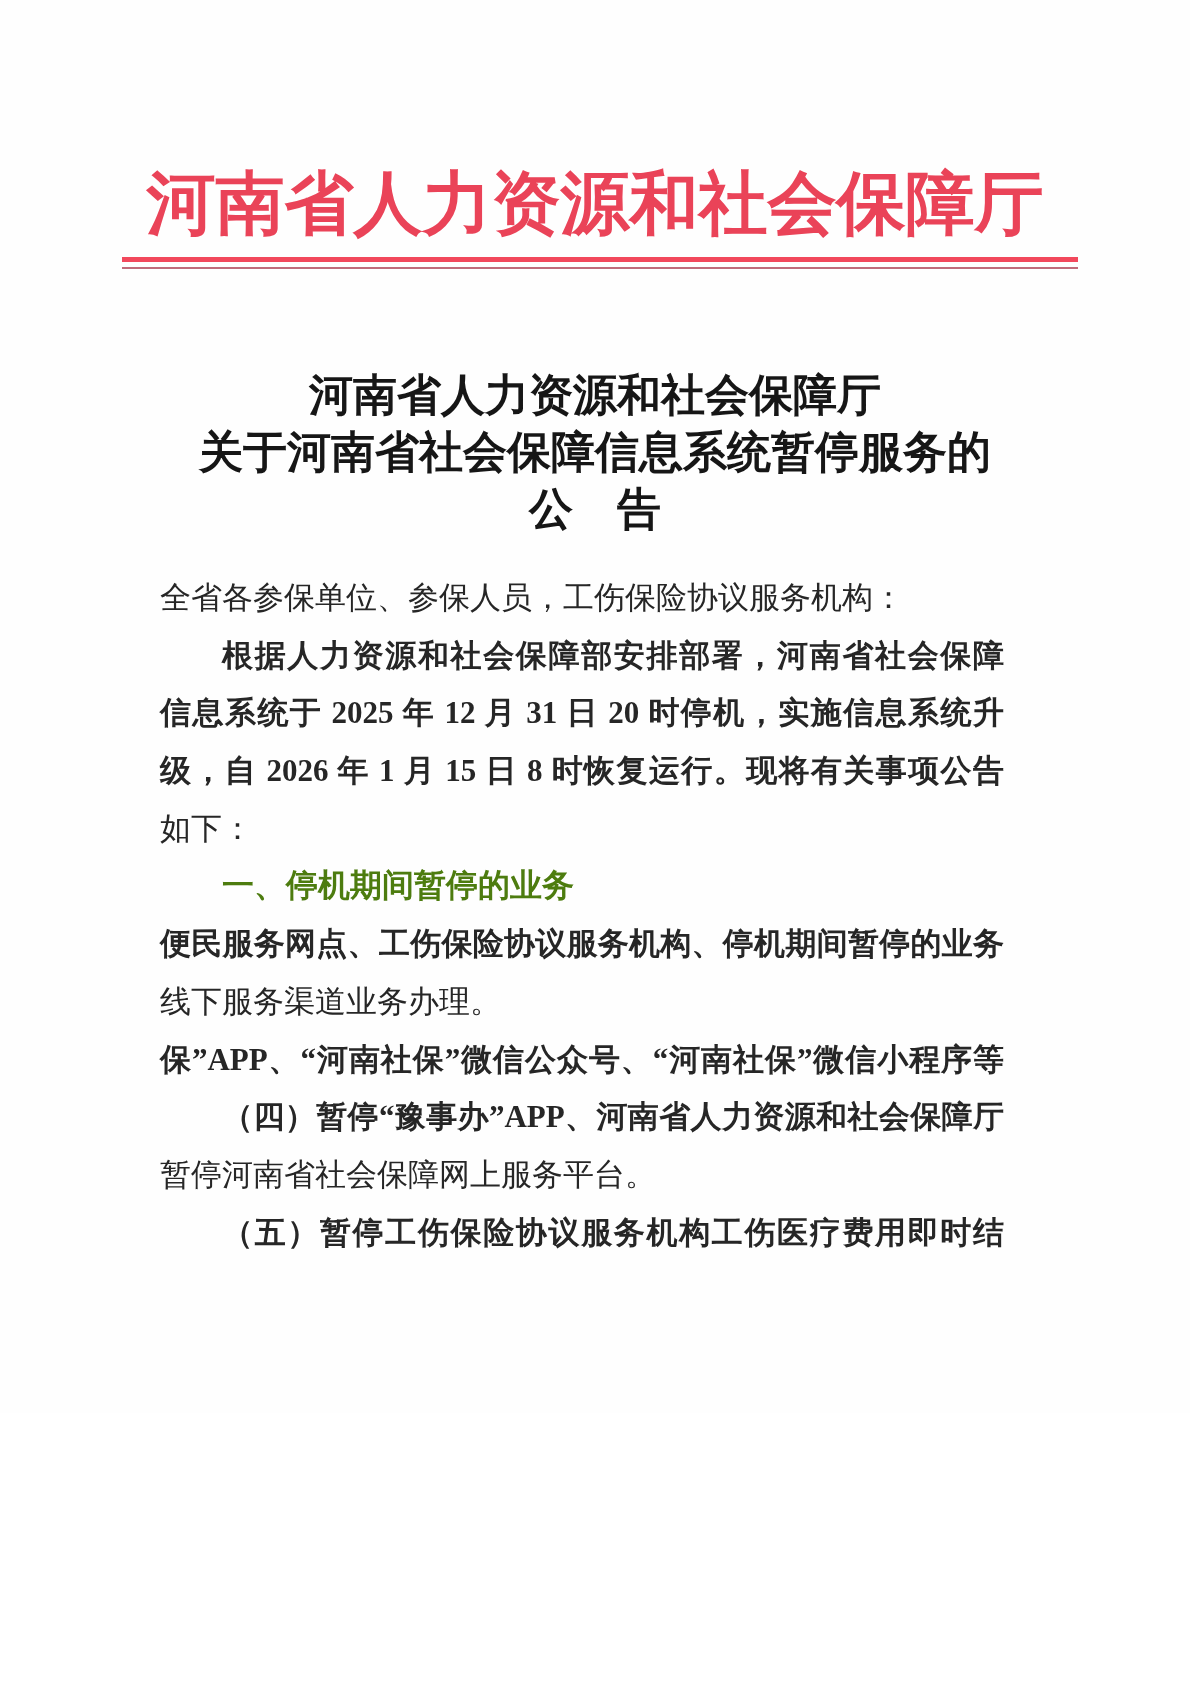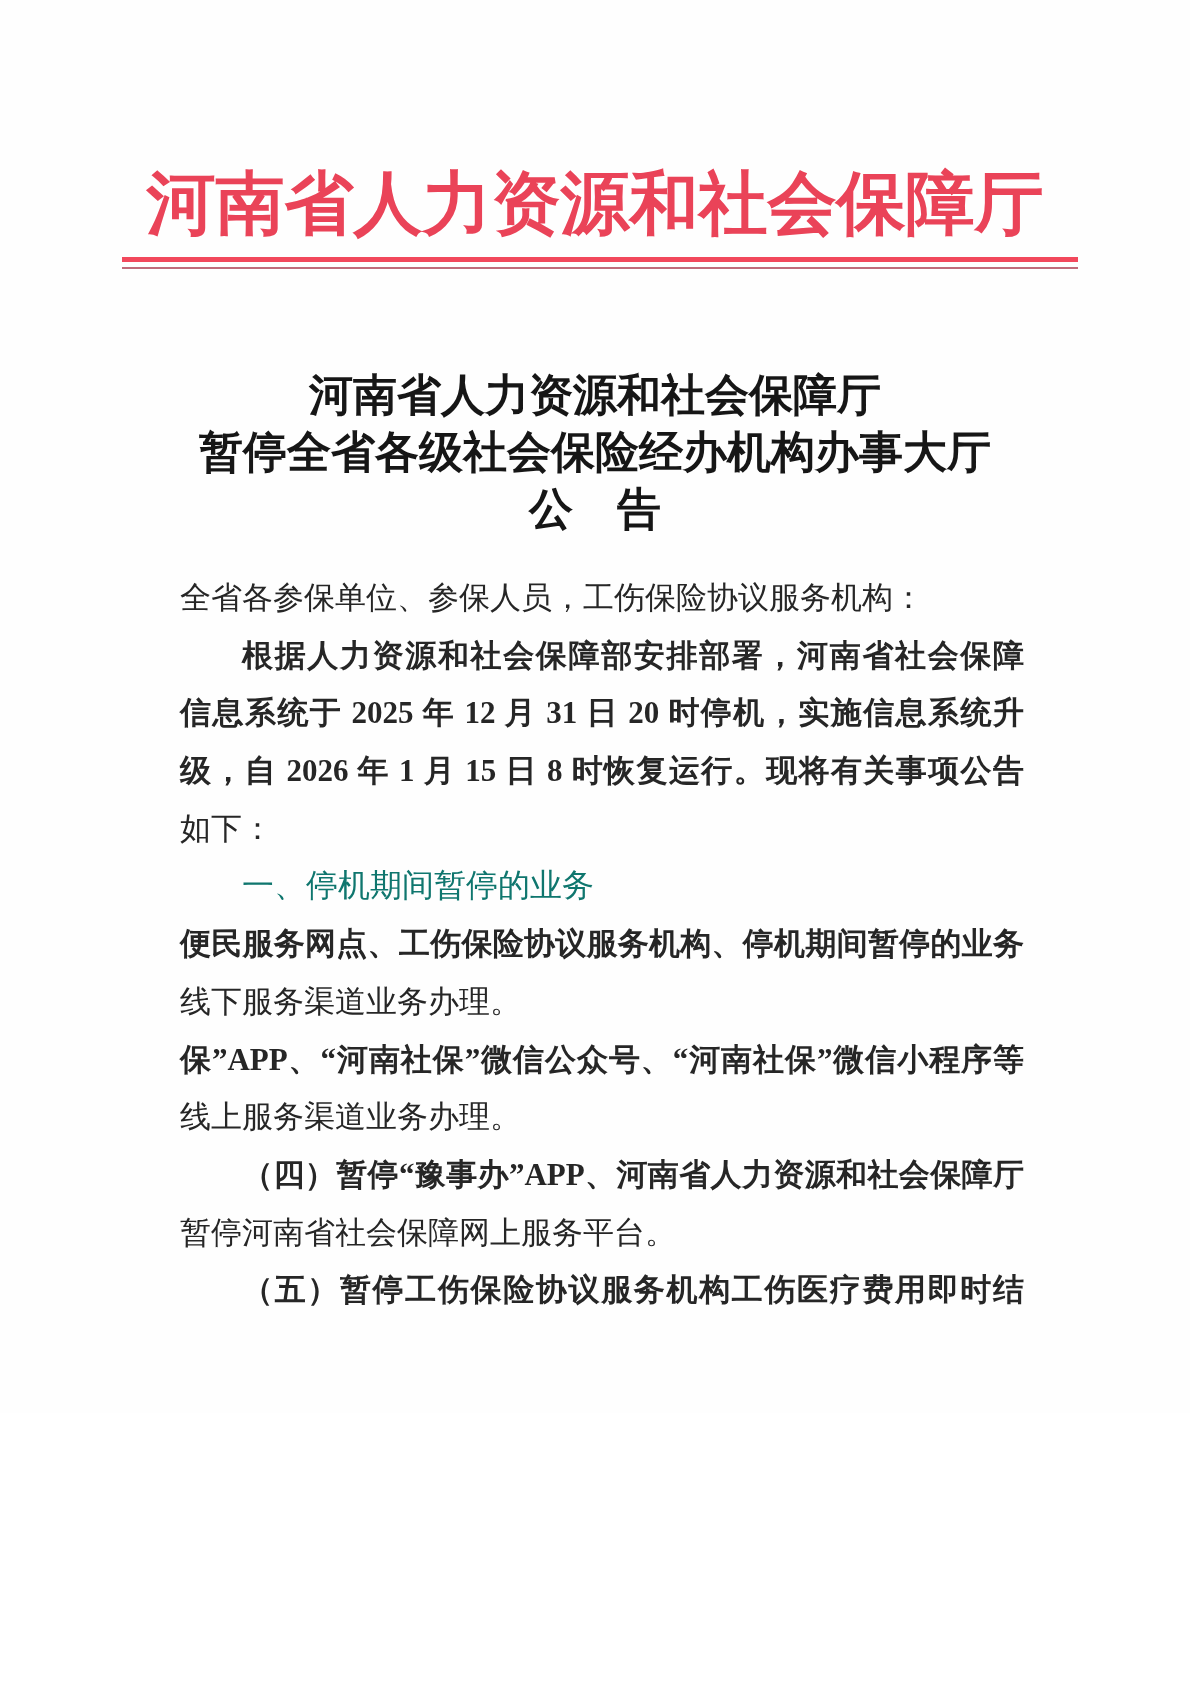--- a/index.html
+++ b/index.html
@@ -44,73 +44,72 @@
     font-size: 44px;
     line-height: 57px;
     font-weight: bold;
     color: #161616;
     white-space: nowrap;
   }
   
   .body-block {
     position: absolute;
     top: 569px;
-    left: 180px;
+    left: 160px;
     width: 844px;
     font-size: 31px;
     color: #262626;
   }
   .line {
     height: 57.7px;
     line-height: 57.7px;
     white-space: nowrap;
   }
   .line.fill {
     white-space: normal;
     text-align: justify;
     text-align-last: justify;
     font-weight: bold;
   }
   .line.indent { text-indent: 62px; }
   .line.hei {
     font-family: "Liberation Sans", "DejaVu Sans", sans-serif;
-    font-weight: normal;
+    font-weight: bold;
     font-size: 32px;
-    color: #0f766e;
+    color: #4d7c0f;
   }
 </style>
 </head>
 <body>
 
 <div class="page">
 
   <div class="letterhead">河南省人力资源和社会保障厅</div>
 
   <div class="rule rule-top">
     <div class="thick"></div>
     <div class="thin"></div>
   </div>
 
   <div class="doc-title">
     <div>河南省人力资源和社会保障厅</div>
-    <div>暂停全省各级社会保险经办机构办事大厅</div>
+    <div>关于河南省社会保障信息系统暂停服务的</div>
     <div>公　告</div>
   </div>
 
   <div class="body-block">
     <div class="line">全省各参保单位、参保人员，工伤保险协议服务机构：</div>
     <div class="line indent fill">根据人力资源和社会保障部安排部署，河南省社会保障</div>
     <div class="line fill">信息系统于 2025 年 12 月 31 日 20 时停机，实施信息系统升</div>
     <div class="line fill">级，自 2026 年 1 月 15 日 8 时恢复运行。现将有关事项公告</div>
     <div class="line">如下：</div>
     <div class="line indent hei">一、停机期间暂停的业务</div>
     <div class="line fill">便民服务网点、工伤保险协议服务机构、停机期间暂停的业务</div>
     <div class="line">线下服务渠道业务办理。</div>
     <div class="line fill">保”APP、“河南社保”微信公众号、“河南社保”微信小程序等</div>
-    <div class="line">线上服务渠道业务办理。</div>
     <div class="line indent fill">（四）暂停“豫事办”APP、河南省人力资源和社会保障厅</div>
     <div class="line">暂停河南省社会保障网上服务平台。</div>
     <div class="line indent fill">（五）暂停工伤保险协议服务机构工伤医疗费用即时结</div>
   </div>
 
   <div class="rule rule-bottom">
     <div class="thin"></div>
     <div class="thick"></div>
   </div>
 

